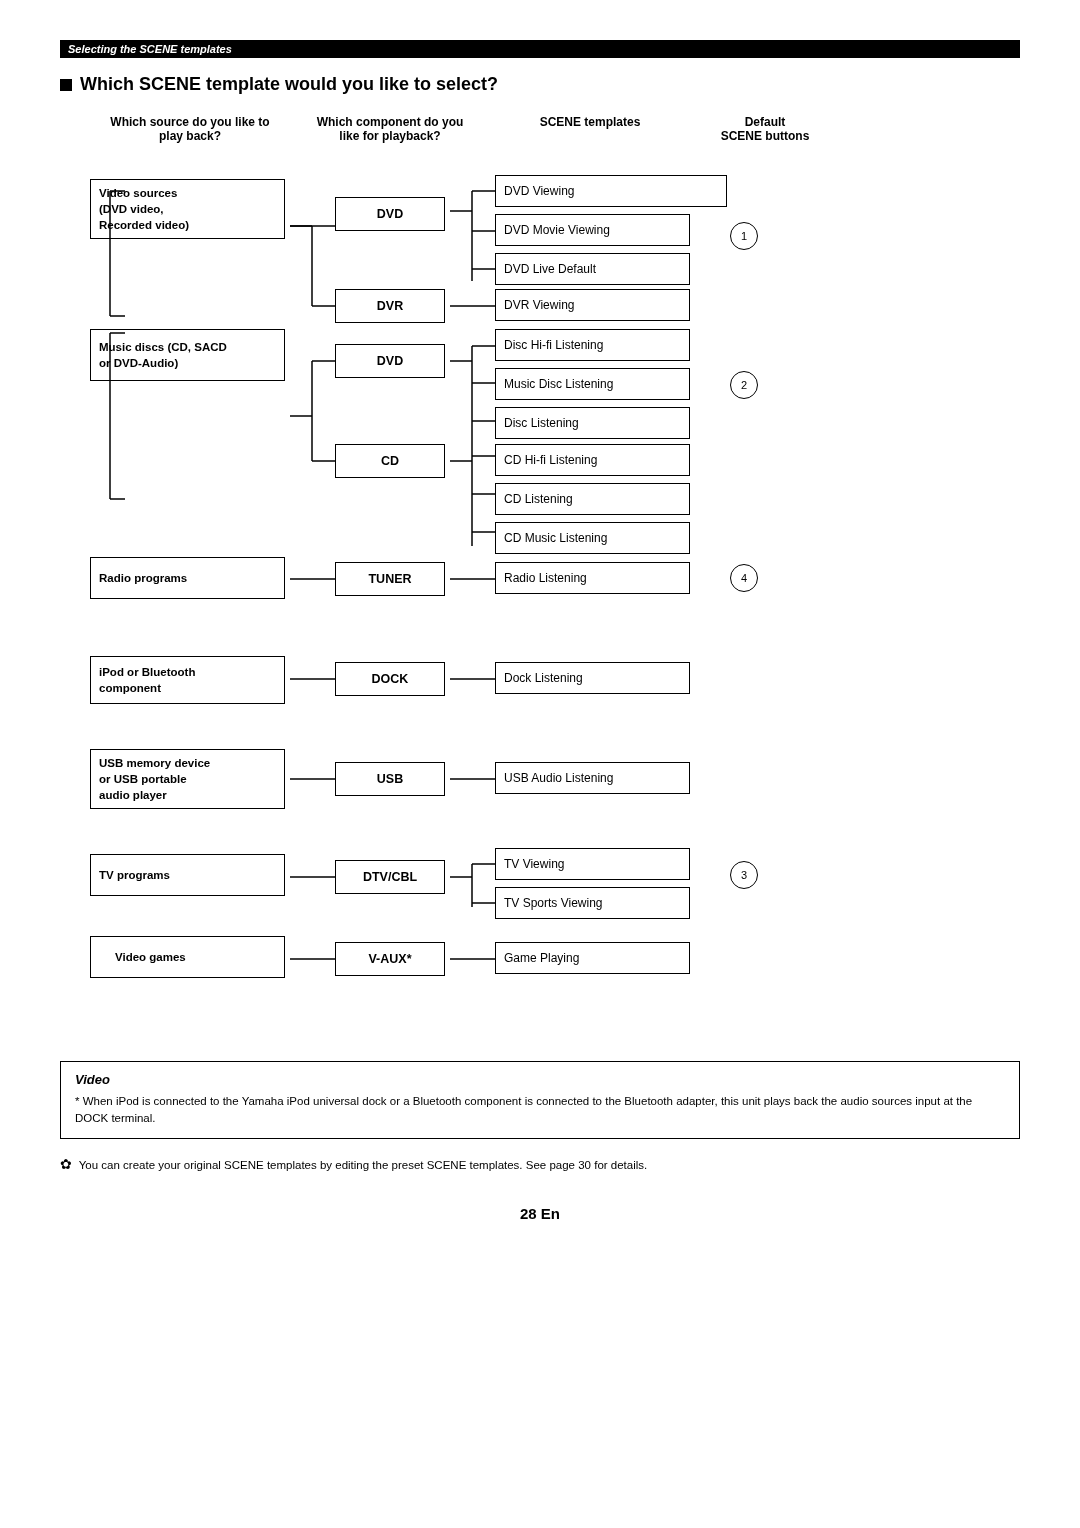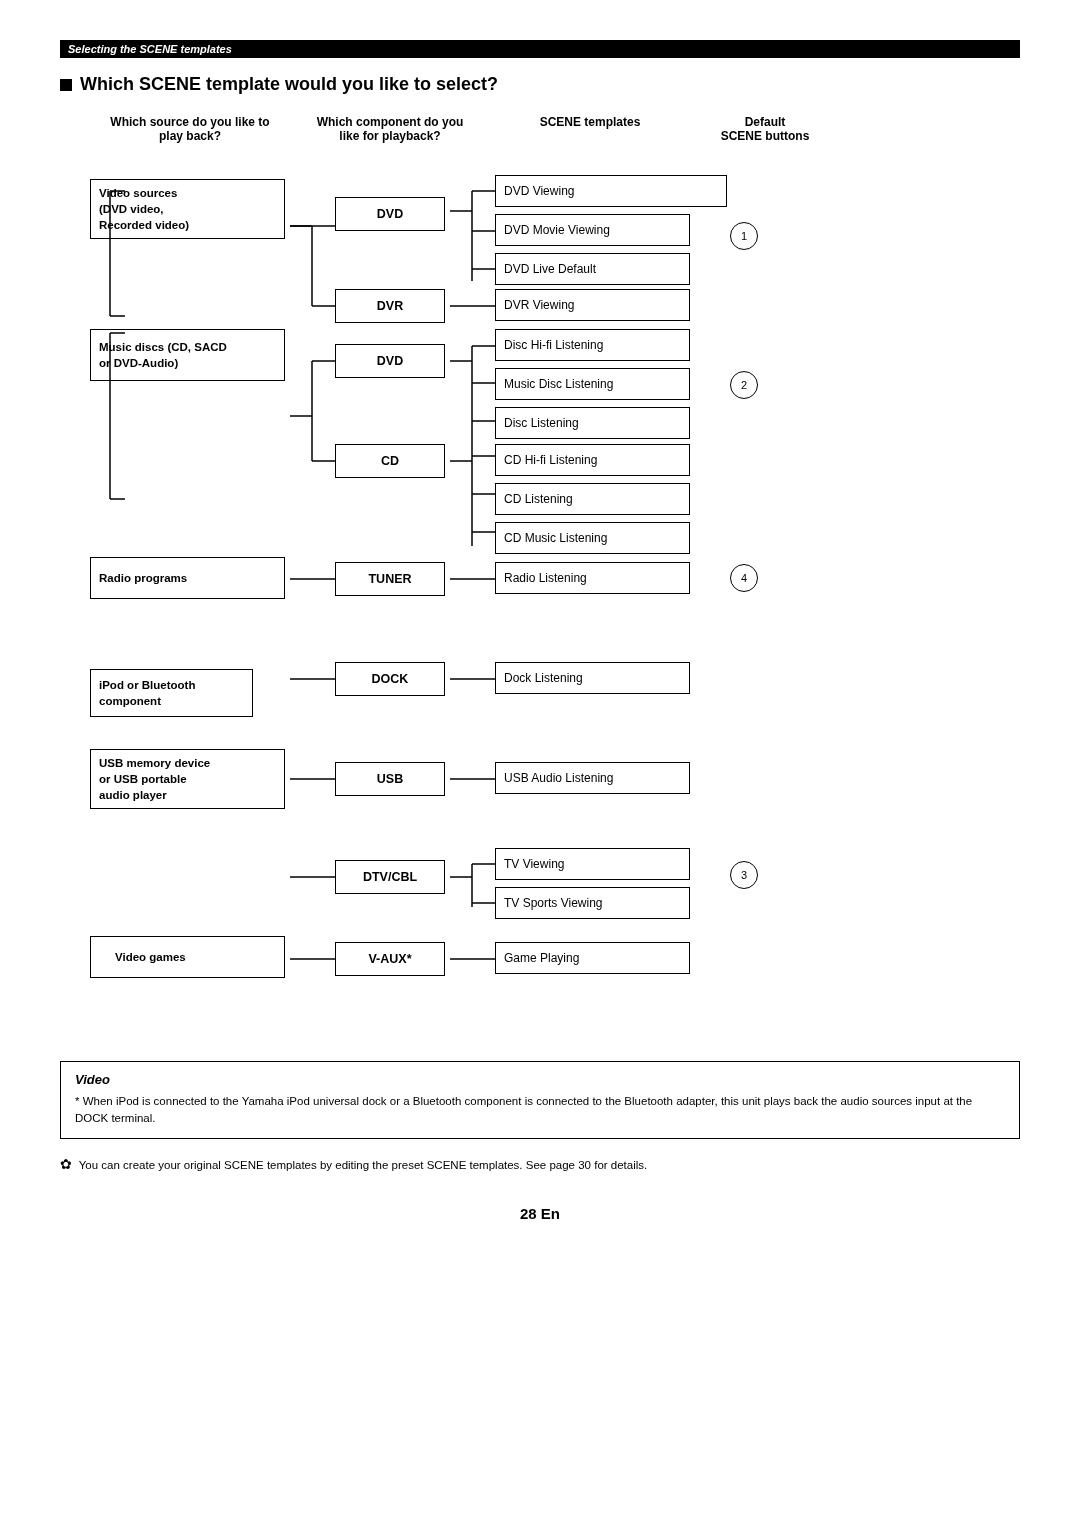--- a/index.html
+++ b/index.html
@@ -232,28 +232,31 @@
       </div>
 
       <div class="box bold" style="left:30px; top:178px; width:195px; min-height:52px; font-size:11.5px; line-height:1.4;">
         <span>Music discs (CD, SACD<br>or DVD-Audio)</span>
       </div>
 
       <div class="box bold" style="left:30px; top:406px; width:195px; min-height:42px; font-size:11.5px;">
         <span>Radio programs</span>
       </div>
 
-      <div class="box bold" style="left:30px; top:505px; width:163px; min-height:48px; font-size:11.5px; line-height:1.4;margin-top:13px;">
+      <div class="box bold" style="left:30px; top:505px; width:195px; min-height:48px; font-size:11.5px; line-height:1.4;">
         <span>iPod or Bluetooth<br>component</span>
       </div>
 
       <div class="box bold" style="left:30px; top:598px; width:195px; min-height:54px; font-size:11.5px; line-height:1.4;">
         <span>USB memory device<br>or USB portable<br>audio player</span>
       </div>
 
+      <div class="box bold" style="left:30px; top:703px; width:195px; min-height:42px; font-size:11.5px;">
+        <span>TV programs</span>
+      </div>
 
       <div class="box bold" style="left:30px; top:785px; width:195px; min-height:42px; font-size:11.5px;padding-left:24px;">
         <span>Video games</span>
       </div>
 
       <div class="box bold center" style="left:275px; top:46px; width:110px; min-height:34px; font-size:12.5px;">
         <span>DVD</span>
       </div>
 
       <div class="box bold center" style="left:275px; top:138px; width:110px; min-height:34px; font-size:12.5px;">

